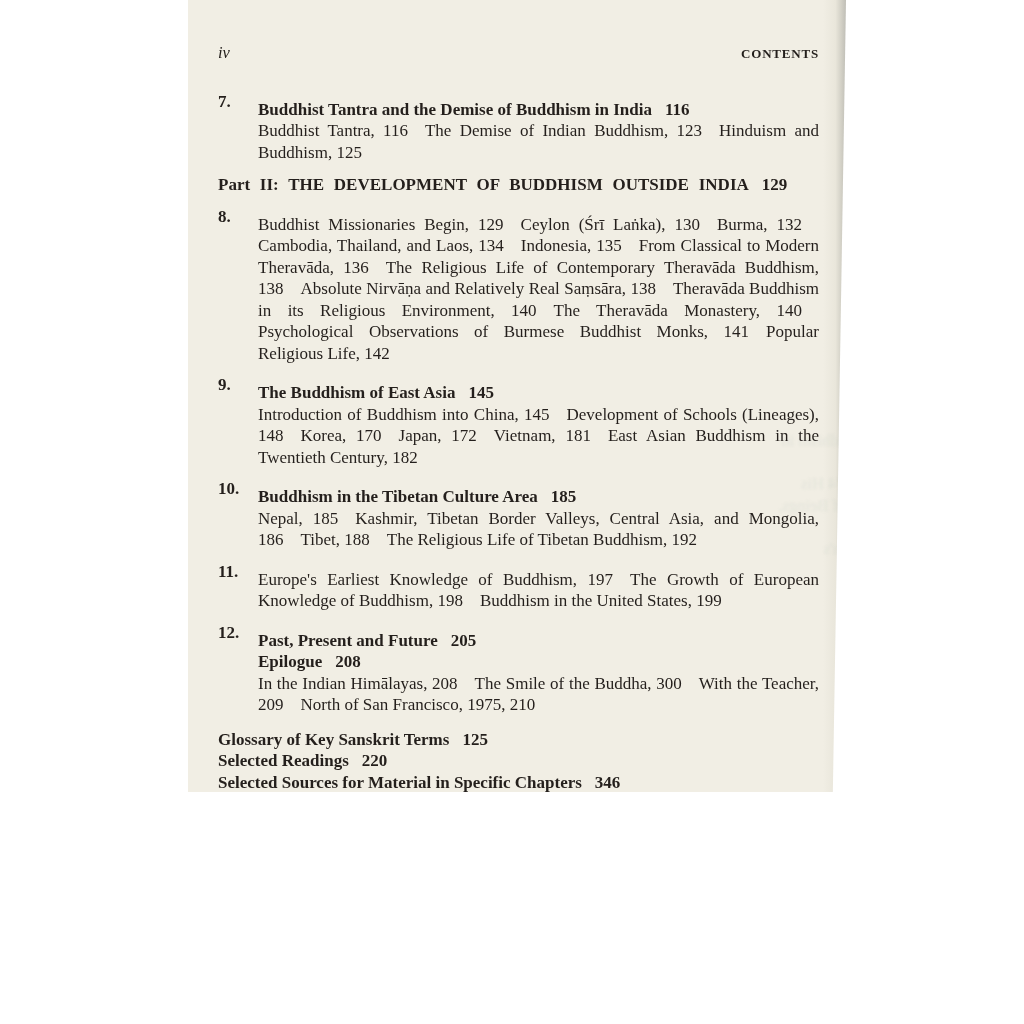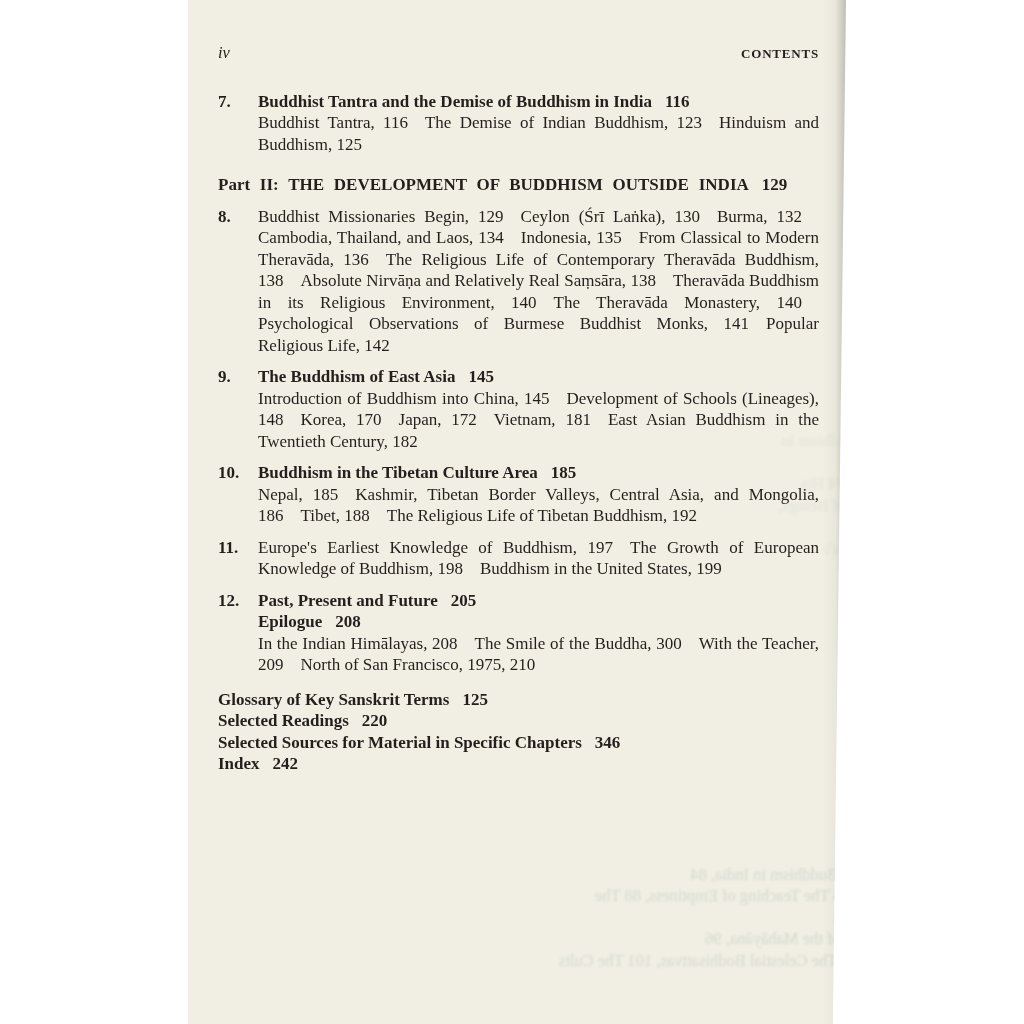--- a/index.html
+++ b/index.html
@@ -3,38 +3,38 @@
 <meta charset="utf-8">
 <style>
   html,body{margin:0;padding:0;}
   body{
     width:1024px;height:1024px;position:relative;overflow:hidden;
     background:#ffffff;
     font-family:"Liberation Serif","DejaVu Serif",serif;
     color:var(--ink,#241f1c);
   }
   .scan-page{
-    position:absolute;left:188px;top:0;width:658px;height:1024px;
+    position:absolute;left:188px;top:0;width:658px;height:792px;
     background:linear-gradient(to right,
       var(--page,#f1eee4) 0%, var(--page,#f1eee4) 96.5%,
       #e9e6db 98.4%, #cfcdc3 99.4%, #bfbeb6 100%);
     clip-path:polygon(0 0,100% 0,98% 100%,0 100%);
   }
   .content{position:relative;padding:42px 27px 0 30px;font-size:17px;line-height:21.5px;}
   .page-head{display:flex;justify-content:space-between;align-items:baseline;}
   .folio{font-style:italic;font-size:16.5px;}
   .running-head{font-weight:bold;font-size:13px;letter-spacing:.8px;}
   .entry{display:flex;margin-top:10px;}
   .entry.first{margin-top:26px;}
   .entry-num{width:40px;flex-shrink:0;font-weight:bold;}
-  .entry-body{flex:1;min-width:0;}
+  .entry-body{flex:1;min-width:0;margin-top:8px;}
   .entry-head{font-weight:bold;}
   .pg{margin-left:13px;font-weight:inherit;}
   .topics{text-align:justify;}
-  .part-heading{margin-top:19px;font-weight:bold;word-spacing:5.5px;}
+  .part-heading{margin-top:11px;font-weight:bold;word-spacing:5.5px;}
   .sub-heading{font-weight:bold;}
   .back-matter{margin-top:13px;}
   .back-line{font-weight:bold;}
   
   .bleed{
     position:absolute;transform:scaleX(-1);
     color:var(--bleed,#9db3a8);filter:blur(1.3px);
     font-size:16.5px;line-height:21.5px;text-align:justify;
     pointer-events:none;user-select:none;
   }

